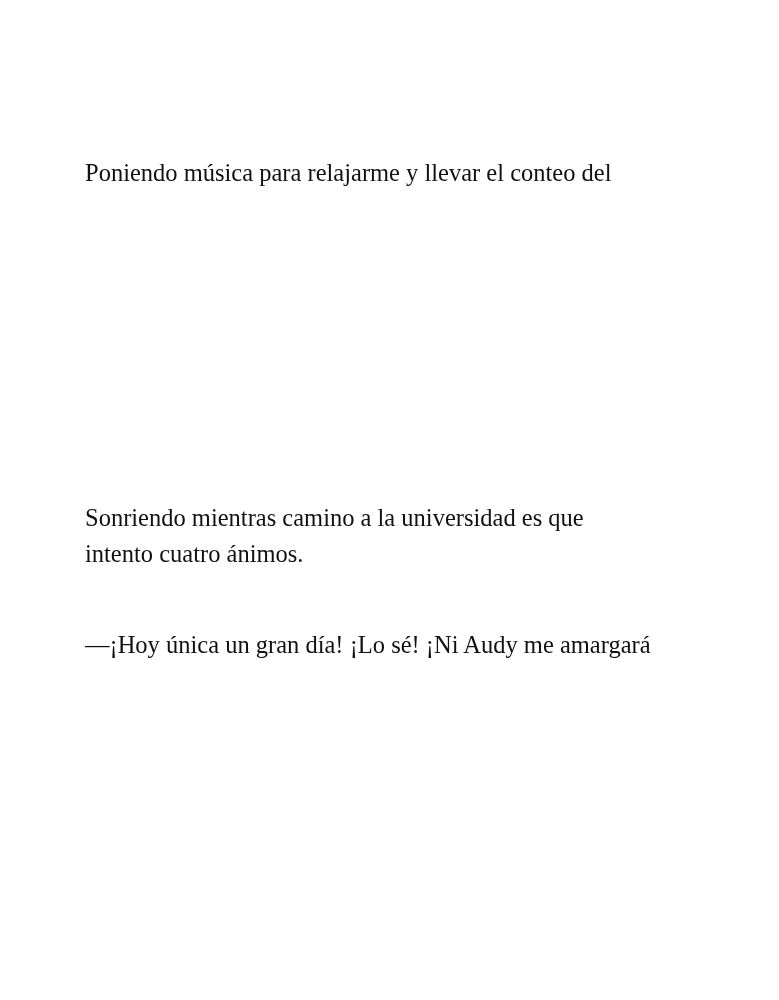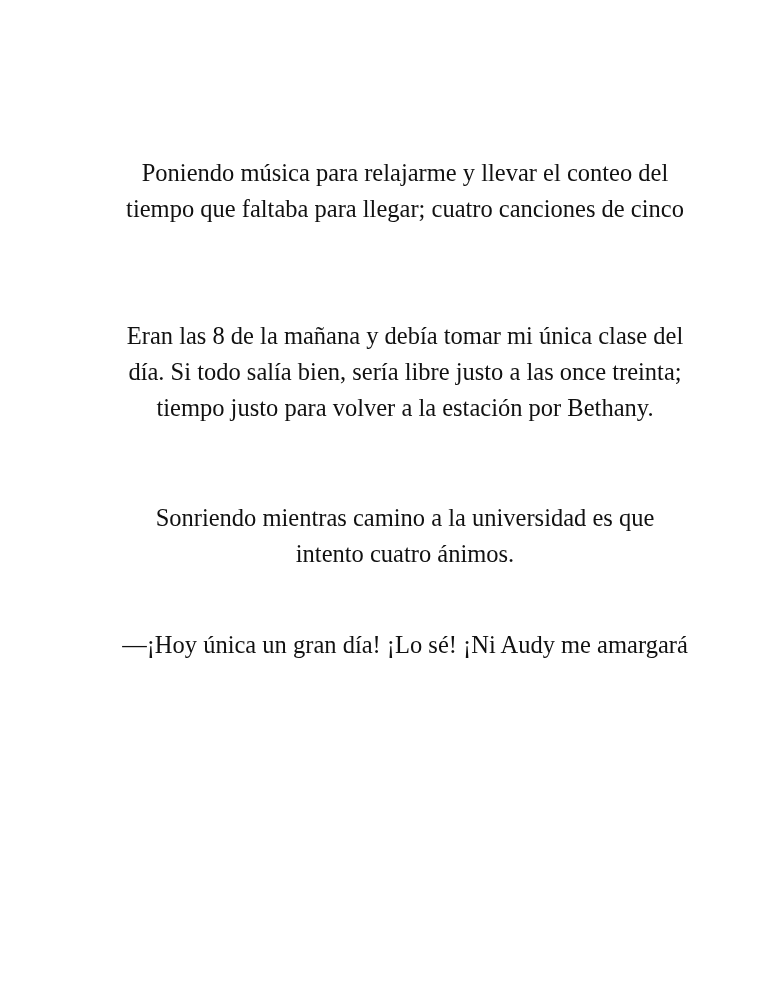--- a/index.html
+++ b/index.html
@@ -26,42 +26,35 @@
       position: absolute;
       left: 85px;
       width: 640px;
       margin: 0;
       font-size: 24.5px;
       line-height: 36px;
       white-space: nowrap;
     }
     .line {
       display: block;
-      text-align: center;
     }
     #p1 { top: 155px; }
     #p2 { top: 318px; }
     #p3 { top: 500px; font-family: Liberation Serif, serif; }
     #p4 { top: 625px; line-height: 40px; }
   </style>
 </head>
 <body>
 
 <div class="page">
 
   <p class="para" id="p1">
     <span class="line">Poniendo música para relajarme y llevar el conteo del</span>
-    <span class="line">tiempo que faltaba para llegar; cuatro canciones de cinco</span>
   </p>
 
-  <p class="para" id="p2">
-    <span class="line">Eran las 8 de la mañana y debía tomar mi única clase del</span>
-    <span class="line">día. Si todo salía bien, sería libre justo a las once treinta;</span>
-    <span class="line">tiempo justo para volver a la estación por Bethany.</span>
-  </p>
 
   <p class="para" id="p3">
     <span class="line">Sonriendo mientras camino a la universidad es que</span>
     <span class="line">intento cuatro ánimos.</span>
   </p>
 
   <p class="para" id="p4">
     <span class="line">—¡Hoy única un gran día! ¡Lo sé! ¡Ni Audy me amargará</span>
   </p>
 

